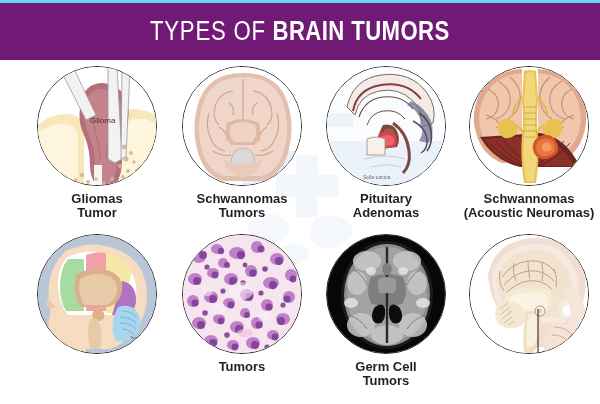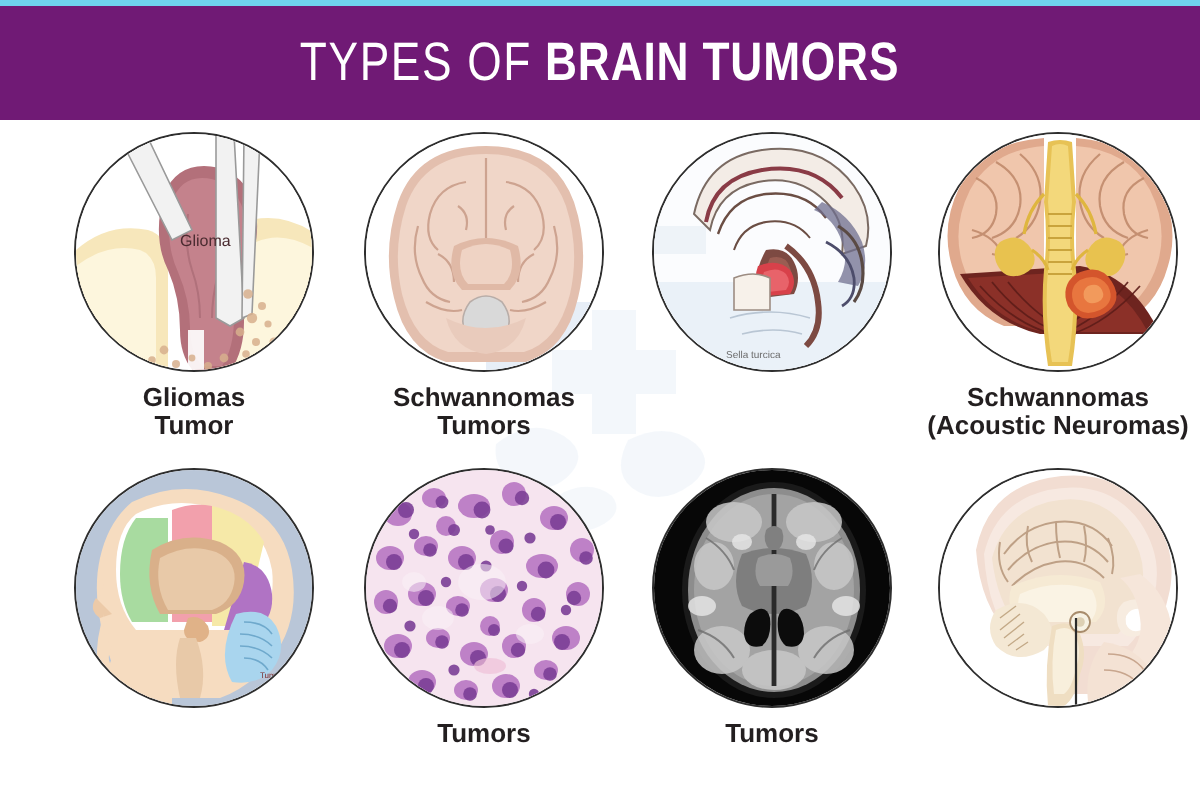--- a/index.html
+++ b/index.html
@@ -218,20 +218,24 @@
         <path d="M55 69 q7 -3 11 1 q3 4 0 8 l-9 1 q-4 -5 -2 -10 z" fill="#e8636a"></path>
         <path d="M40 72 q10 -4 18 0 l0 16 l-18 0 z" fill="#f7f1ea" stroke="#9c8c82" stroke-width="0.8"></path>
         <path d="M66 56 q14 10 16 28 q2 14 -6 22" stroke="#7d4a42" stroke-width="3" fill="none"></path>
         <path d="M92 46 q10 6 12 18 q2 12 -4 20" stroke="#5a4a44" stroke-width="1.6" fill="none"></path>
         <g stroke="#b9c6d4" stroke-width="0.8" fill="none">
           <path d="M38 92 q20 -6 40 0"></path>
           <path d="M44 100 q16 -4 30 0"></path>
         </g>
         <text x="36" y="112" font-family="'Liberation Sans',sans-serif" font-size="5" fill="#6b6b6b">Sella turcica</text>
       </svg>
+    </div>
+    <div class="caption">
+      <span class="ln">Pituitary</span>
+      <span class="ln">Adenomas</span>
     </div>
   </div>
 
   <div class="cell row1 col4">
     <div class="circle">
       <svg viewBox="0 0 120 120" width="120" height="120">
         <rect width="120" height="120" fill="#ffffff"></rect>
         <path d="M52 2 q-30 2 -42 24 q-10 20 -4 40 q6 22 26 30 l20 0 z" fill="#e0a98d"></path>
         <path d="M68 2 q30 2 42 24 q10 20 4 40 q-6 22 -26 30 l-20 0 z" fill="#e0a98d"></path>
         <path d="M52 6 q-26 2 -37 22 q-9 18 -4 36 q6 20 23 27 l18 0 z" fill="#f0c6ac"></path>
@@ -437,20 +441,21 @@
         <path d="M56 30 q4 -4 8 0 q2 6 -2 10 l-4 0 q-4 -4 -2 -10 z" fill="#808080"></path>
         <g stroke="#6e6e6e" stroke-width="1" fill="none" opacity="0.8">
           <path d="M26 34 q10 6 14 16"></path>
           <path d="M94 34 q-10 6 -14 16"></path>
           <path d="M22 80 q12 4 18 14"></path>
           <path d="M98 80 q-12 4 -18 14"></path>
         </g>
       </svg>
     </div>
     <div class="caption">
+      <span class="ln">Germ Cell</span>
       <span class="ln">Tumors</span>
     </div>
   </div>
 
   <div class="cell row2 col4">
     <div class="circle">
       <svg viewBox="0 0 120 120" width="120" height="120">
         <rect width="120" height="120" fill="#ffffff"></rect>
         <path d="M18 40 q6 -30 36 -36 q34 -6 52 18 q14 20 8 42 q-4 18 -14 28 q-8 8 -10 20 l-30 0 q-4 -14 -4 -28 l-20 0 q-16 -16 -18 -44 z" fill="#f2ddd2"></path>
         <path d="M22 42 q6 -26 32 -32 q30 -6 46 16 q12 18 7 37 q-4 16 -13 25 l-54 0 q-16 -14 -18 -46 z" fill="#f7e9e1"></path>

